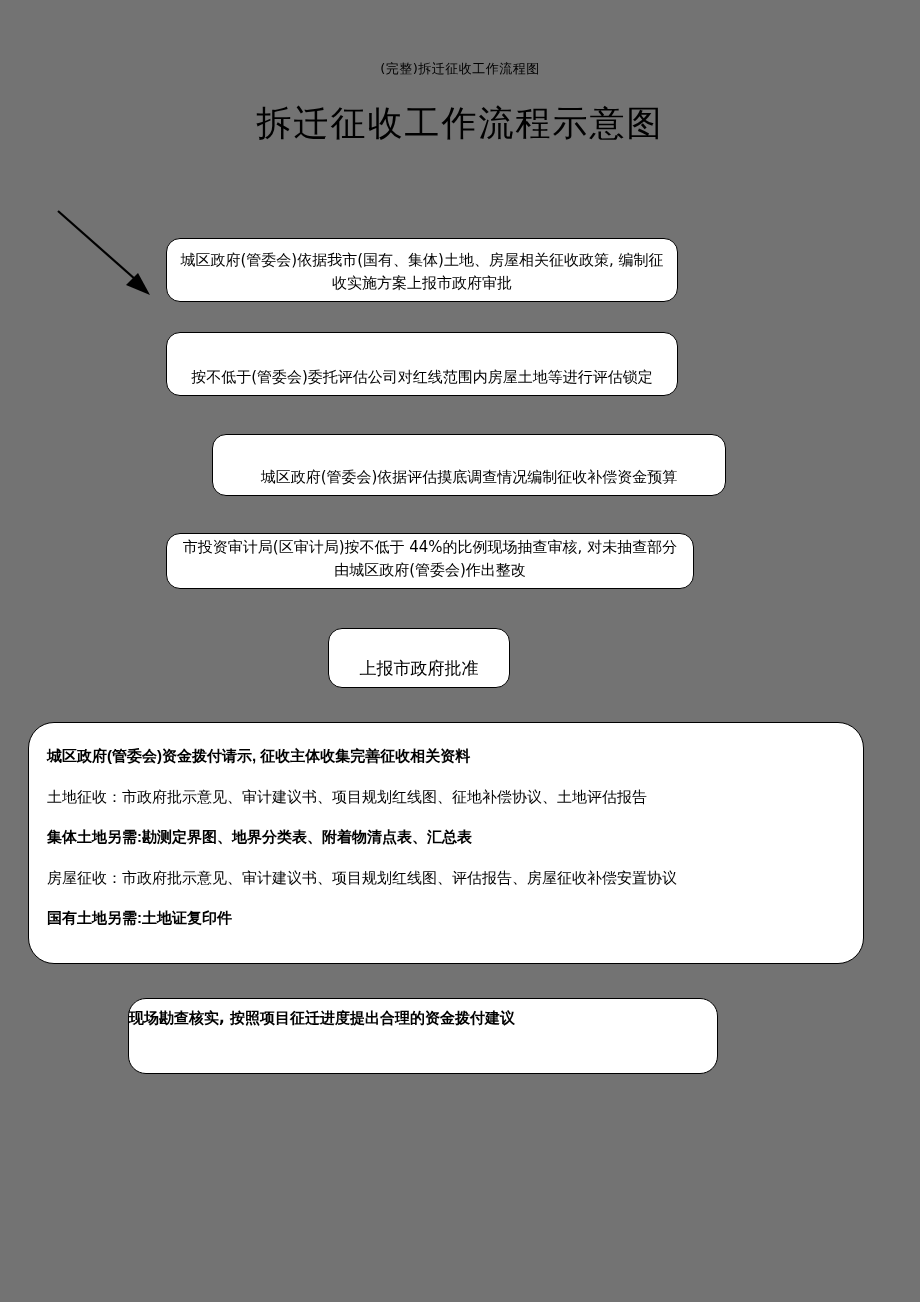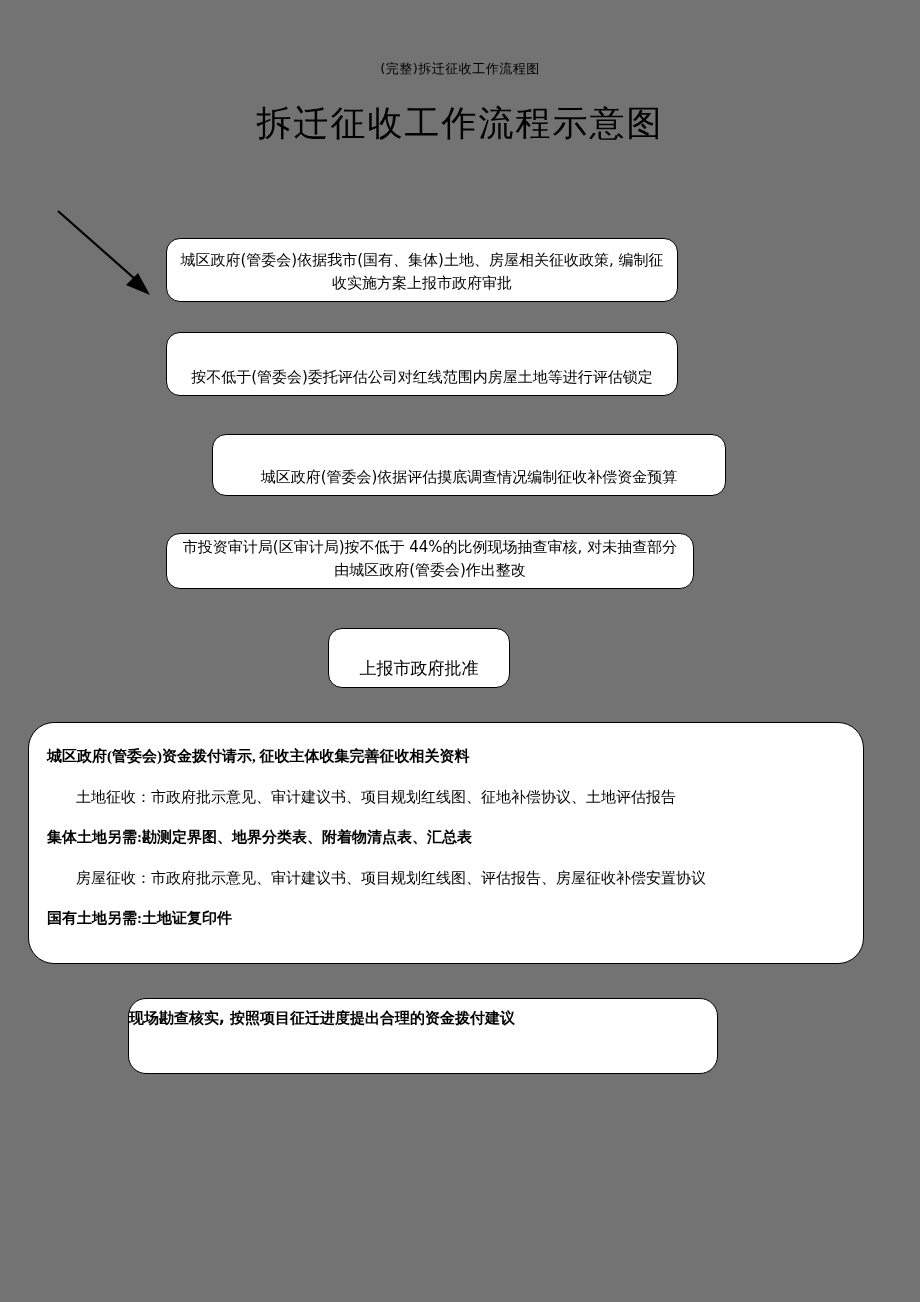--- a/index.html
+++ b/index.html
@@ -84,29 +84,28 @@
     border: 1.5px solid #000;
     border-radius: 26px;
     box-sizing: border-box;
     background: #fff;
     padding: 22px 18px 10px 18px;
   }
   .bigbox .line {
     font-size: 15px;
     line-height: 1.5;
     margin: 0 0 18px 0;
-    font-family: Liberation Serif, serif;
+    font-family: Liberation Sans, sans-serif;
   }
   .bigbox .line.bold {
     font-weight: 700;
   }
   .bigbox .line.serif {
     font-family: "DejaVu Serif", "Liberation Serif", serif;
     font-weight: 400;
-    margin-left: 29px;
   }
   .lastbox {
     position: absolute;
     left: 128px;
     top: 998px;
     width: 590px;
     height: 76px;
     border: 1.5px solid #000;
     border-radius: 18px;
     box-sizing: border-box;

